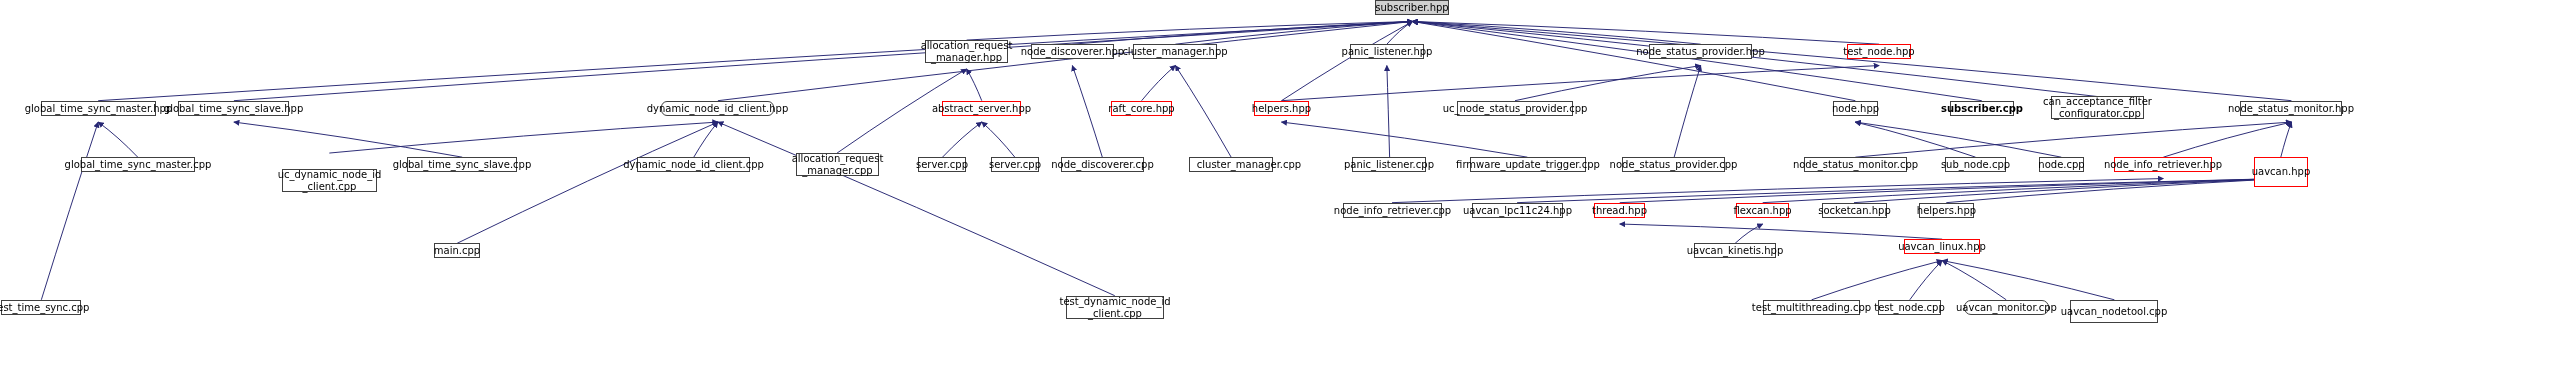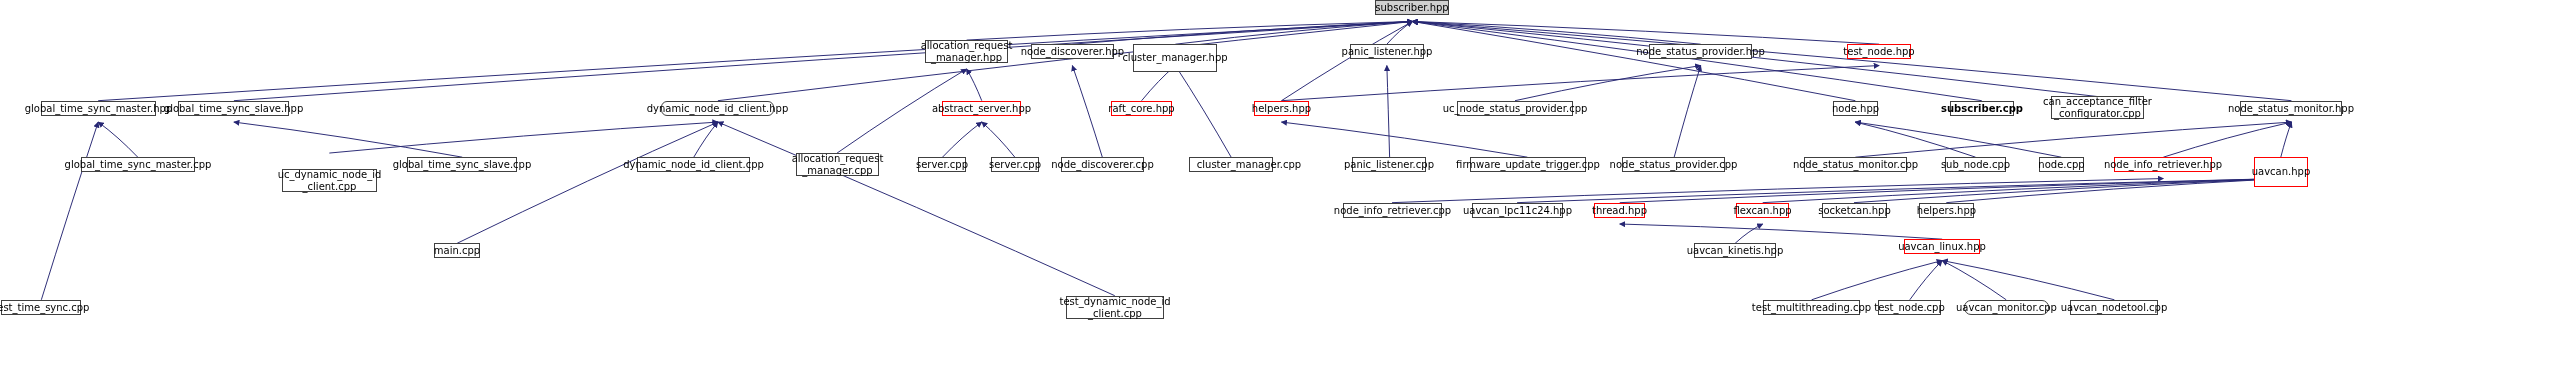--- a/index.html
+++ b/index.html
@@ -75,21 +75,21 @@
         <path d="M2772,435 Q2795.5,402 2819,378" marker-end="url(#ah)"></path>
         <path d="M2912,435 Q2865.5,402 2819,378" marker-end="url(#ah)"></path>
         <path d="M3069,435 Q2944,402 2819,378" marker-end="url(#ah)"></path>
       </g>
   </svg>
   <div id="nodes">
       <div class="node root" style="left: 1375px; top: 0px; width: 74px; height: 15px;">subscriber.hpp</div>
       <div class="node" style="left: 925px; top: 40px; width: 83px; height: 23px;">allocation_request
 _manager.hpp</div>
       <div class="node" style="left: 1031px; top: 44px; width: 83px; height: 15px;">node_discoverer.hpp</div>
-      <div class="node" style="left: 1133px; top: 44px; width: 84px; height: 28px;">cluster_manager.hpp</div>
+      <div class="node" style="left: 1133px; top: 44px; width: 84px; height: 15px;">cluster_manager.hpp</div>
       <div class="node" style="left: 1350px; top: 44px; width: 74px; height: 15px;">panic_listener.hpp</div>
       <div class="node thick" style="left: 1649px; top: 44px; width: 103px; height: 15px;">node_status_provider.hpp</div>
       <div class="node red" style="left: 1847px; top: 44px; width: 64px; height: 15px;">test_node.hpp</div>
       <div class="node" style="left: 41px; top: 101px; width: 115px; height: 15px;">global_time_sync_master.hpp</div>
       <div class="node" style="left: 178px; top: 101px; width: 111px; height: 15px;">global_time_sync_slave.hpp</div>
       <div class="node" style="left: 661px; top: 101px; width: 113px; height: 15px; border-radius: 6px;">dynamic_node_id_client.hpp</div>
       <div class="node red" style="left: 942px; top: 101px; width: 79px; height: 15px;">abstract_server.hpp</div>
       <div class="node red" style="left: 1111px; top: 101px; width: 61px; height: 15px;">raft_core.hpp</div>
       <div class="node red" style="left: 1254px; top: 101px; width: 55px; height: 15px;">helpers.hpp</div>
       <div class="node" style="left: 1457px; top: 101px; width: 116px; height: 15px;">uc_node_status_provider.cpp</div>
@@ -125,16 +125,16 @@
       <div class="node" style="left: 1919px; top: 203px; width: 55px; height: 15px;">helpers.hpp</div>
       <div class="node" style="left: 434px; top: 243px; width: 46px; height: 15px;">main.cpp</div>
       <div class="node" style="left: 1694px; top: 243px; width: 82px; height: 15px;">uavcan_kinetis.hpp</div>
       <div class="node red" style="left: 1904px; top: 239px; width: 76px; height: 15px;">uavcan_linux.hpp</div>
       <div class="node" style="left: 1.4px; top: 300px; width: 80px; height: 15px;">test_time_sync.cpp</div>
       <div class="node" style="left: 1066px; top: 296px; width: 98px; height: 23px;">test_dynamic_node_id
 _client.cpp</div>
       <div class="node" style="left: 1763px; top: 300px; width: 97px; height: 15px;">test_multithreading.cpp</div>
       <div class="node" style="left: 1878px; top: 300px; width: 63px; height: 15px;">test_node.cpp</div>
       <div class="node" style="left: 1964px; top: 300px; width: 85px; height: 15px; border-radius: 7px;">uavcan_monitor.cpp</div>
-      <div class="node" style="left: 2070px; top: 300px; width: 88px; height: 15px;">uavcan_nodetool.cpp</div>
+      <div class="node" style="left: 2070px; top: 300px; width: 88px; height: 23px;">uavcan_nodetool.cpp</div>
     </div>
 </div>
 
 
 </body></html>

